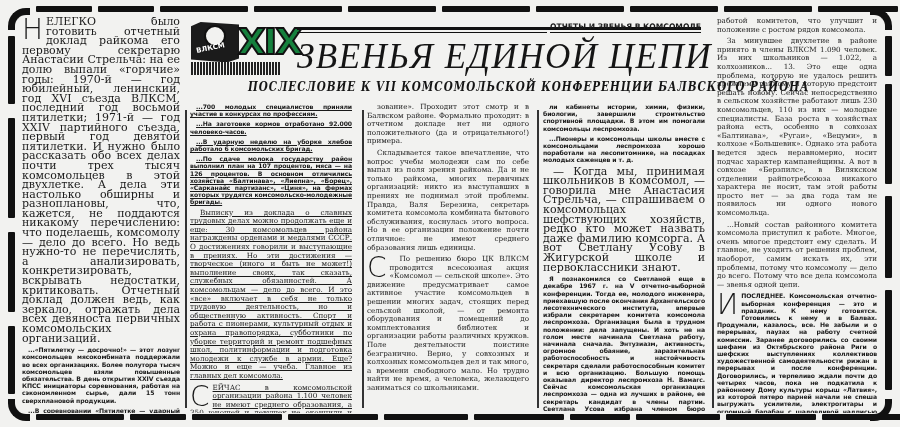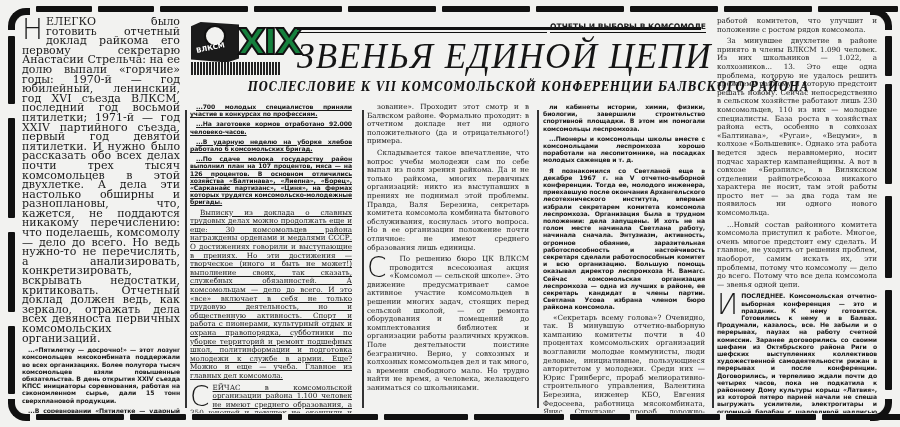--- a/index.html
+++ b/index.html
@@ -77,21 +77,21 @@
 <div class="vdash" style="right:8px; top:196px; height:82px;"></div>
 <div class="vdash" style="right:8px; top:290px; height:100px;"></div>
 
 <div class="emblem"></div>
 <div class="emblem-circle"></div>
 <div class="emblem-label">ВЛКСМ</div>
 <div class="emblem-base"></div>
 <div class="xix">XIX</div>
 <div class="head-rule"></div>
 <div class="head-rule2"></div>
-<div class="rubric">ОТЧЕТЫ И ВЫБОРЫ В КОМСОМОЛЕ</div>
+<div class="rubric">ОТЧЕТЫ И ЗВЕНЬЯ В КОМСОМОЛЕ</div>
 <div class="title">ЗВЕНЬЯ ЕДИНОЙ ЦЕПИ</div>
 <div class="subtitle">ПОСЛЕСЛОВИЕ К VII КОМСОМОЛЬСКОЙ КОНФЕРЕНЦИИ БАЛВСКОГО РАЙОНА</div>
 
 <div class="col" style="left:22px; top:17px; width:158px; height:396px;">
   <span class="dropcap">Н</span>
   <p class="big" style="text-indent:0">ЕЛЕГКО было готовить отчетный доклад райкома его первому секретарю Анастасии Стрельча: на ее долю выпали «горячие» годы: 1970-й — год юбилейный, ленинский, год XVI съезда ВЛКСМ, последний год восьмой пятилетки; 1971-й — год XXIV партийного съезда, первый год девятой пятилетки. И нужно было рассказать обо всех делах почти трех тысяч комсомольцев в этой двухлетке. А дела эти настолько обширны и разноплановы, что, кажется, не поддаются никакому перечислению: что поделаешь, комсомолу — дело до всего. Но ведь нужно-то не перечислять, а анализировать, конкретизировать, вскрывать недостатки, критиковать. Отчетный доклад должен ведь, как зеркало, отражать дела всех девяноста первичных комсомольских организаций.</p>
   <p class="small">...«Пятилетку — досрочно!» — этот лозунг комсомольцев мясокомбината поддержали во всех организациях. Более полутора тысяч комсомольцев взяли повышенные обязательства. В день открытия XXIV съезда КПСС инициаторы соревнования, работая на сэкономленном сырье, дали 15 тонн сверхплановой продукции.</p>
   <p class="small">...В соревновании «Пятилетке — ударный труд, мастерство и поиск молодых» участвуют более трех тысяч молодых рабочих и работниц всех хозяйств и предприятий района.</p>
 
 </div>
@@ -117,20 +117,21 @@
   <span class="dropcap">С</span>
   <p>По решению бюро ЦК ВЛКСМ проводится всесоюзная акция «Комсомол — сельской школе». Это движение предусматривает самое активное участие комсомольцев в решении многих задач, стоящих перед сельской школой, — от ремонта оборудования и помещений до комплектования библиотек и организации работы различных кружков. Поле деятельности поистине безгранично. Верно, у совхозных и колхозных комсомольцев дел и так много, а времени свободного мало. Но трудно найти не время, а человека, желающего заниматься со школьниками.</p>
 
 </div>
 
 <div class="vrule" style="left:537px; top:110px; height:298px;"></div>
 
 <div class="col" style="left:543px; top:103px; width:162px; height:310px;">
   <p class="small">ли кабинеты истории, химии, физики, биологии, завершили строительство спортивной площадки. В этом им помогали комсомольцы леспромхоза.</p>
   <p class="small">...Пионеры и комсомольцы школы вместе с комсомольцами леспромхоза хорошо поработали на лесопитомнике, на посадках молодых саженцев и т. д.</p>
+  <p class="big">— Когда мы, принимая школьников в комсомол, — говорила мне Анастасия Стрельча, — спрашиваем о комсомольцах шефствующих хозяйств, редко кто может назвать даже фамилию комсорга. А вот Светлану Усову в Жигурской школе и первоклассники знают.</p>
   <p class="small">Я познакомился со Светланой еще в декабре 1967 г. на V отчетно-выборной конференции. Тогда ее, молодого инженера, приехавшую после окончания Архангельского лесотехнического института, впервые избрали секретарем комитета комсомола леспромхоза. Организация была в трудном положении: дела запущены. И хоть не на голом месте начинала Светлана работу, начинала сначала. Энтузиазм, активность, огромное обаяние, заразительная работоспособность и настойчивость секретаря сделали работоспособным комитет и всю организацию. Большую помощь оказывал директор леспромхоза Н. Вамагс. Сейчас комсомольская организация леспромхоза — одна из лучших в районе, ее секретарь кандидат в члены партии. Светлана Усова избрана членом бюро райкома комсомола.</p>
   <p>«Секретарь всему голова»? Очевидно, так. В минувшую отчетно-выборную кампанию комитеты почти в 40 процентах комсомольских организаций возглавили молодые коммунисты, люди деловые, инициативные, пользующиеся авторитетом у молодежи. Среди них — Юрис Гринбергс, прораб мелиоративно-строительного управления, Валентина Березина, инженер КБО, Евгения Федосеева, работница мясокомбината, Янис Спрудзанс, прораб дорожно-строительного управления, и другие. Работа комсомольских организаций, возглавляемых ими, значительно оживилась уже сейчас. Думается, что в этом отчетном периоде многие секретари будут боевитей, напористей руководить</p>
 </div>
 
 <div class="vrule" style="left:712px; top:150px; height:258px;"></div>
 
 <div class="col" style="left:717px; top:17px; width:160px; height:396px;">
   <p style="text-indent:0">работой комитетов, что улучшит и положение с ростом рядов комсомола.</p>
   <p>За минувшее двухлетие в районе принято в члены ВЛКСМ 1.090 человек. Из них школьников — 1.022, а колхозников... 13. Это еще одна проблема, которую не удалось решить прежнему райкому и которую предстоит решать новому. Сейчас непосредственно в сельском хозяйстве работают лишь 230 комсомольцев, 110 из них — молодые специалисты. База роста в хозяйствах района есть, особенно в совхозах «Балтинава», «Ругаи», «Вецуми», в колхозе «Большевик». Однако эта работа ведется здесь неравномерно, носит подчас характер кампанейщины. А вот в совхозе «Берзпилс», в Вилякском отделении райпотребсоюза никакого характера не носит, там этой работы просто нет — за два года там не появилось ни одного нового комсомольца.</p>
   <p>...Новый состав районного комитета комсомола приступил к работе. Многое, очень многое предстоит ему сделать. И главное, не уходить от решения проблем, наоборот, самим искать их, эти проблемы, потому что комсомолу — дело до всего. Потому что все дела комсомола — звенья одной цепи.</p>

